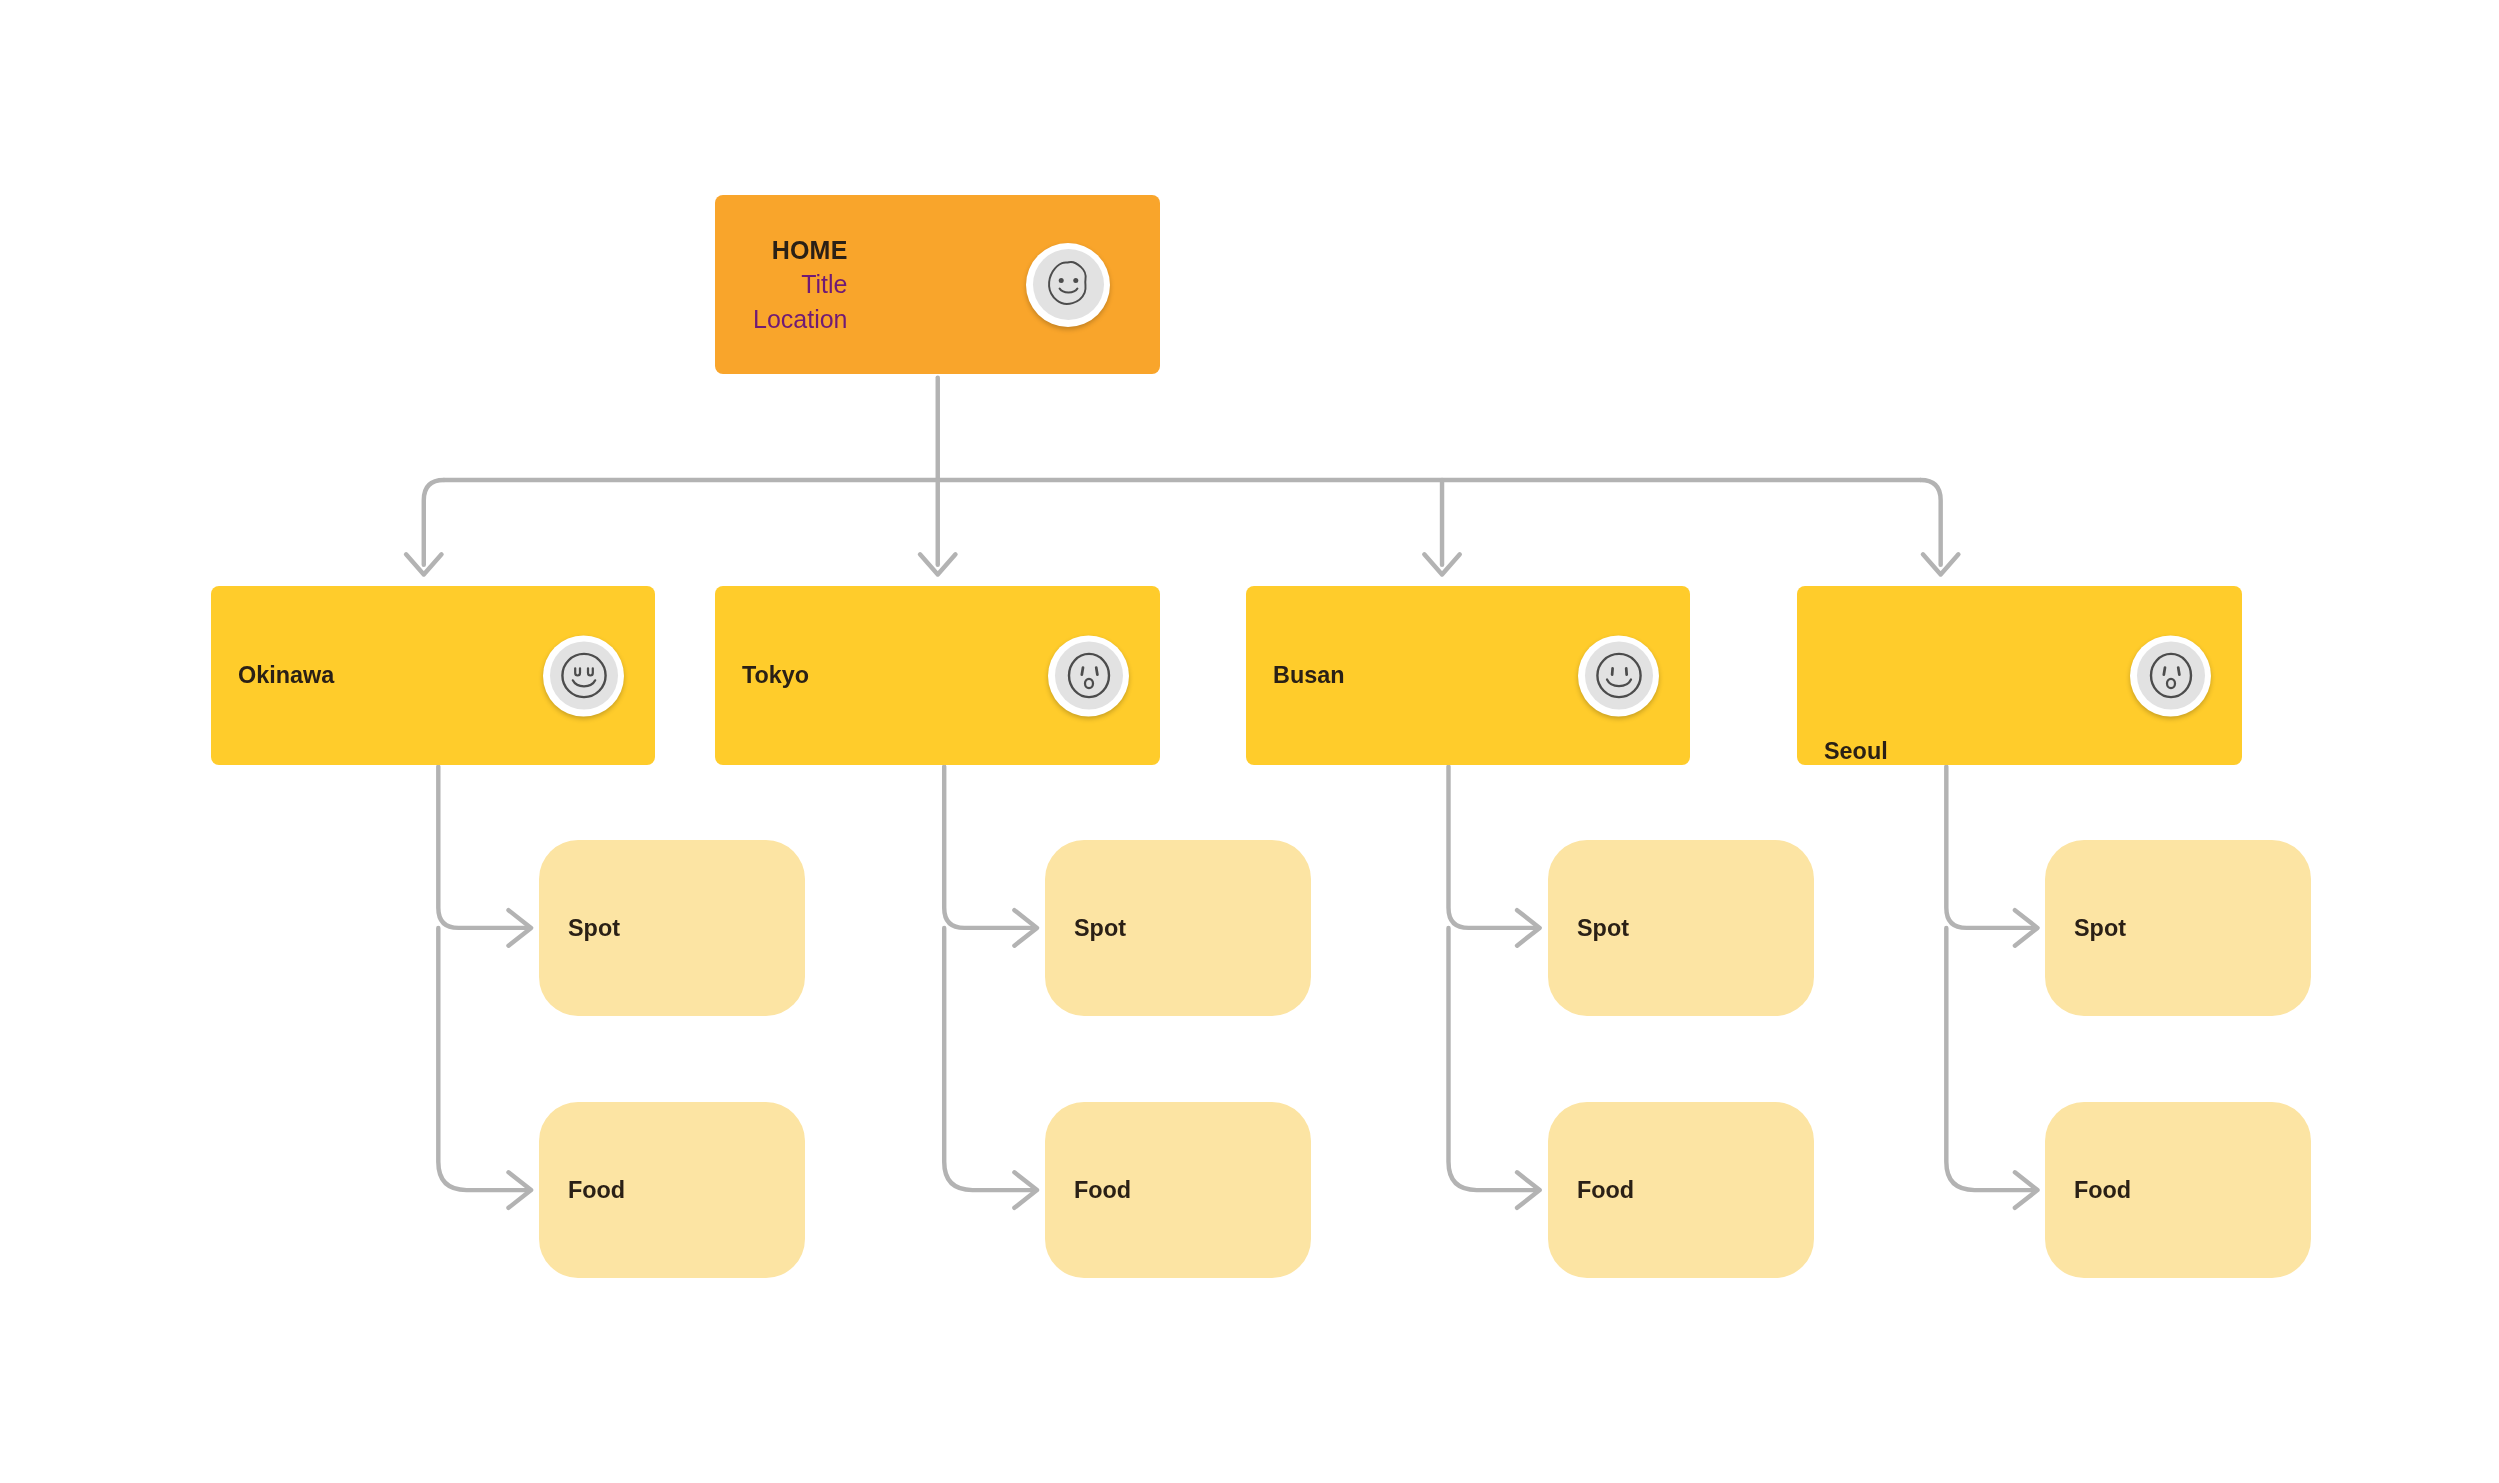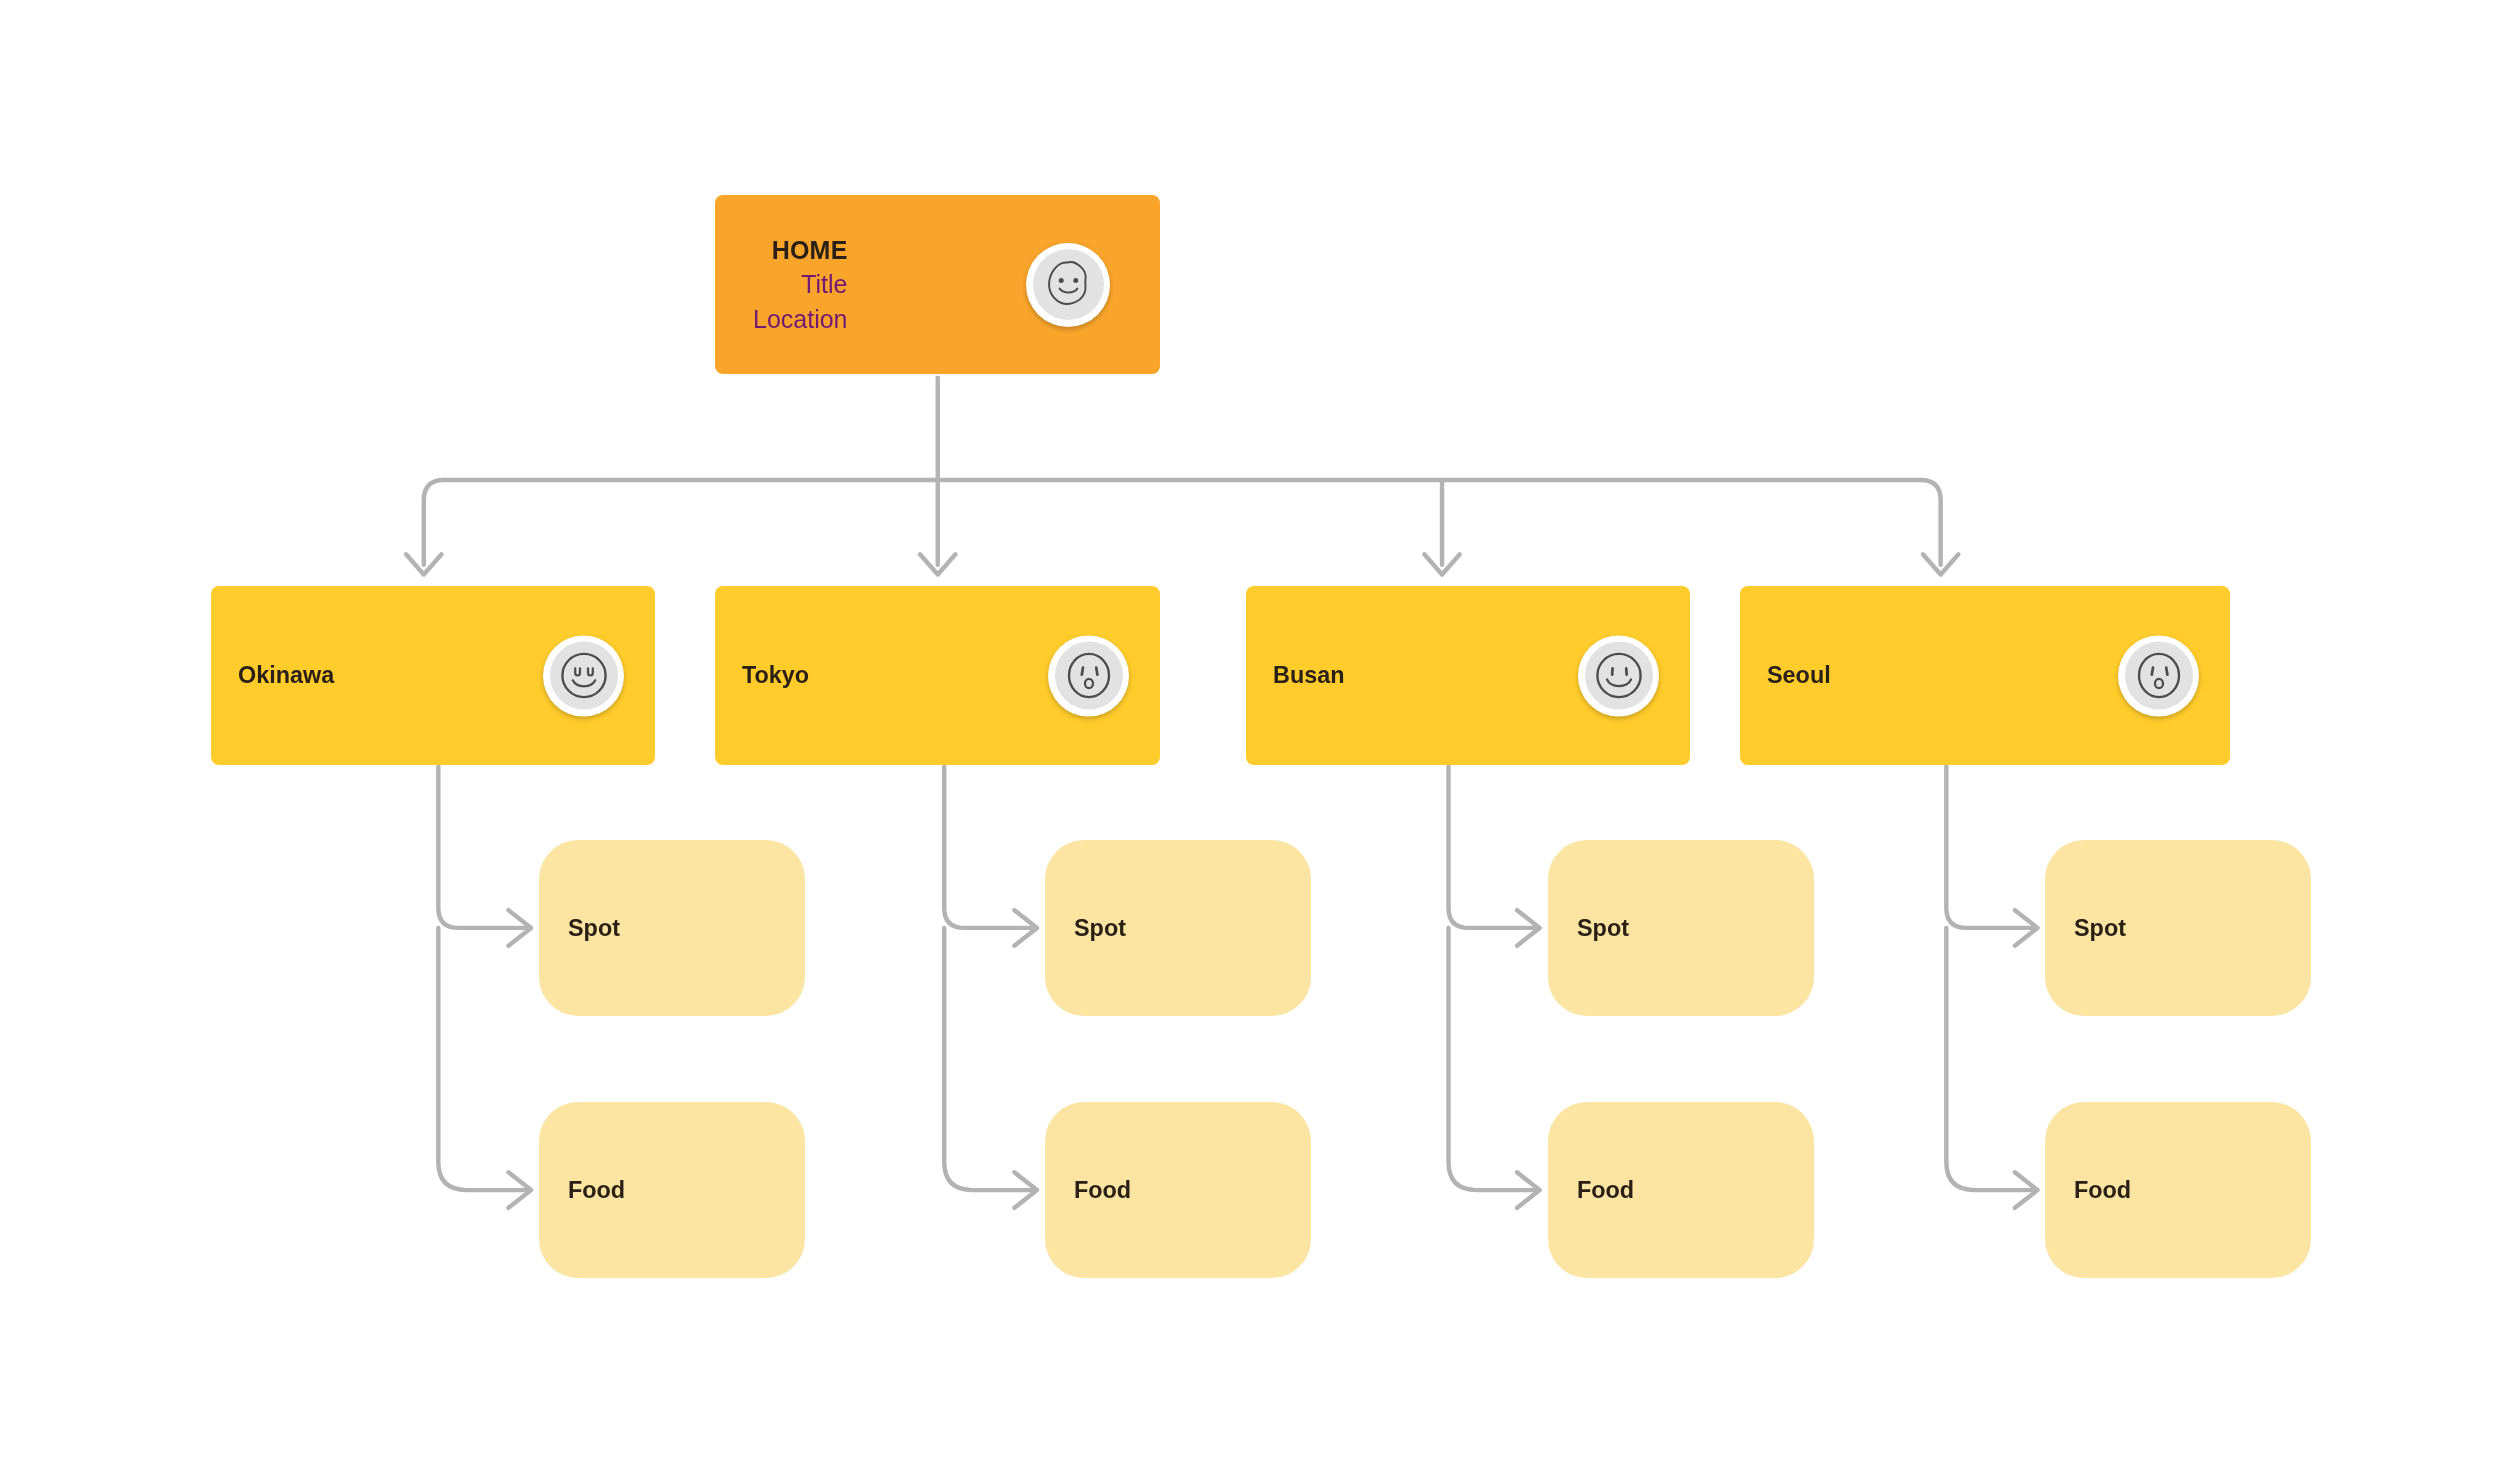--- a/index.html
+++ b/index.html
@@ -266,21 +266,21 @@
         <svg width="56" height="56" viewBox="0 0 70 70">
           <circle cx="35" cy="35" r="27" fill="none" stroke="#4c4c4c" stroke-width="3"></circle>
           <path d="M27,26 L26.4,34" stroke="#4c4c4c" stroke-width="3.4" stroke-linecap="round"></path>
           <path d="M44,26 L44.6,34" stroke="#4c4c4c" stroke-width="3.4" stroke-linecap="round"></path>
           <path d="M20,40 C25,51 45,51 50,40" fill="none" stroke="#4c4c4c" stroke-width="2.8" stroke-linecap="round"></path>
         </svg>
       </div>
     </div>
   </div>
 
-  <div class="card card-city" style="left:1740px; width:490px;">
+  <div class="card card-city" style="left:1797px; width:445px;align-items:flex-end;">
     <span class="city-label">Seoul</span>
     <div class="avatar avatar-city">
       <div class="avatar-inner">
         <svg width="56" height="56" viewBox="0 0 70 70">
           <ellipse cx="35" cy="35" rx="25" ry="27" fill="none" stroke="#4c4c4c" stroke-width="3"></ellipse>
           <path d="M27.5,25 L26,34" stroke="#4c4c4c" stroke-width="3.4" stroke-linecap="round"></path>
           <path d="M44,25 L45.5,34" stroke="#4c4c4c" stroke-width="3.4" stroke-linecap="round"></path>
           <ellipse cx="35" cy="45" rx="5" ry="5.8" fill="none" stroke="#4c4c4c" stroke-width="2.8"></ellipse>
         </svg>
       </div>

